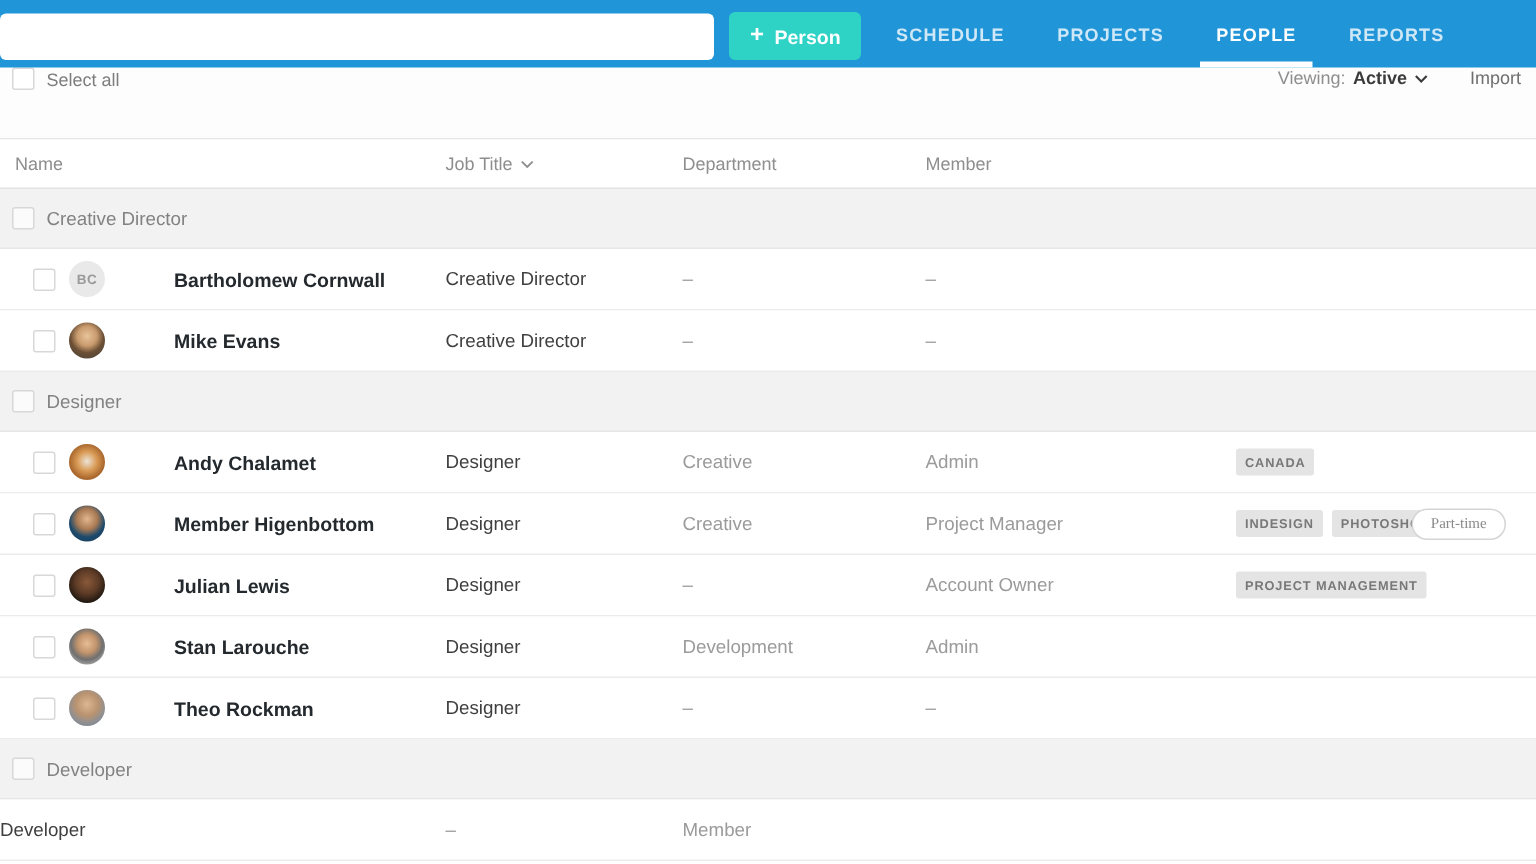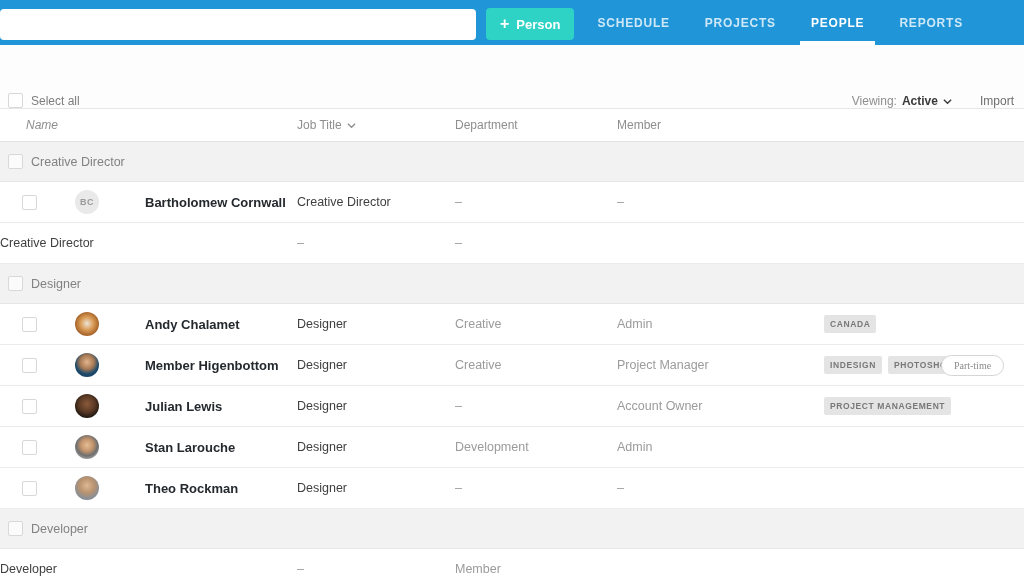--- a/index.html
+++ b/index.html
@@ -38,22 +38,22 @@
     letter-spacing:0.8px; cursor:pointer; text-transform:uppercase;
   }
   .tab.active { color:#ffffff; }
   .tab.active::after {
     content:""; position:absolute; left:-11px; right:-11px; bottom:0;
     height:4px; background:#ffffff;
   }
 
   
   .toolbar {
-    height:64px; background:#fdfdfd; border-bottom:1px solid #e6e6e6;
-    display:flex; align-items:flex-end; justify-content:space-between;
+    height:48px; background:#fdfdfd; border-bottom:1px solid #e6e6e6;
+    display:flex; align-items:flex-start; justify-content:space-between;
     padding:0 10px 0 8px;
   }
   .toolbar-left { display:flex; align-items:center; gap:8px; }
   .checkbox {
     width:15px; height:15px; border:1px solid #d8d8d8; border-radius:2px;
     background:#ffffff; display:inline-block; flex:0 0 auto; cursor:pointer;
   }
   .select-all-label { font-size:12px; color:#7d7d7d; }
   .toolbar-right { display:flex; align-items:center; gap:28px; }
   .viewing { display:flex; align-items:center; gap:5px; cursor:pointer; }
@@ -71,38 +71,38 @@
     display:grid;
     grid-template-columns:297px 158px 162px 160px 158px 1fr;
     align-items:center;
   }
   .col-header {
     height:33px; background:#ffffff; border-bottom:1px solid #e2e2e2;
   }
   .col-header .hcell {
     font-size:12px; color:#8e8e8e; display:flex; align-items:center; gap:5px;
   }
-  .col-header .hcell:first-child { padding-left:26px;font-style:italic; }
+  .col-header .hcell:first-child { padding-left:10px; }
 
   .group-row {
     height:40px; background:#f2f2f2; border-bottom:1px solid #e6e6e6;
     display:flex; align-items:center; gap:8px; padding-left:8px;
   }
   .group-row .checkbox { background:#fbfbfb; }
   .group-label { font-size:12.5px; color:#828282; }
 
   .row {
     height:41px; background:#ffffff; border-bottom:1px solid #ececec;
   }
   .name-cell { display:flex; align-items:center; padding-left:22px; gap:0; }
   .name-cell .checkbox { margin-right:9px; }
   .avatar {
     width:24px; height:24px; border-radius:50%; flex:0 0 auto;
     display:flex; align-items:center; justify-content:center;
-    margin-right:10px; overflow:hidden;margin-left:29px;
+    margin-right:10px; overflow:hidden;
   }
   .av-init { background:#e9e9e9; color:#9a9a9a; font-size:9px; font-weight:bold; letter-spacing:0.4px; }
   .av-mike   { background:radial-gradient(circle at 50% 38%, #e8c49a 0%, #c99b6e 34%, #6b4f35 58%, #44403a 100%); }
   .av-andy   { background:radial-gradient(circle at 50% 48%, #ece4d6 0%, #d99a55 38%, #a8662c 68%, #efe9e1 100%); }
   .av-barter { background:radial-gradient(circle at 50% 38%, #e3b68e 0%, #a97a54 36%, #1d4a6b 62%, #16395a 100%); }
   .av-julian { background:radial-gradient(circle at 50% 42%, #8a5a3a 0%, #5d3b26 42%, #241a12 72%, #141210 100%); }
   .av-stan   { background:radial-gradient(circle at 50% 42%, #e6bd96 0%, #c2946c 34%, #6f6f6f 58%, #d9d9d9 100%); }
   .av-theo   { background:radial-gradient(circle at 50% 40%, #ddb793 0%, #b99370 40%, #8c8f94 68%, #6f7a85 100%); }
   .pname { font-size:13px; font-weight:bold; color:#24292e;margin-left:36px; }
   .cell-job { font-size:12.5px; color:#3f3f3f; }
@@ -190,20 +190,25 @@
     <div class="cell-dim">–</div>
     <div class="cell-dim">–</div>
     <div class="cell-tags">
       
       
     </div>
     <div class="cell-pill"></div>
   </div>
 
   <div class="row grid-cols">
+    <div class="name-cell">
+      <span class="checkbox"></span>
+      <span class="avatar av-mike"></span>
+      <span class="pname">Mike Evans</span>
+    </div>
     <div class="cell-job">Creative Director</div>
     <div class="cell-dim">–</div>
     <div class="cell-dim">–</div>
     <div class="cell-tags">
       
       
     </div>
     <div class="cell-pill"></div>
   </div>
 

